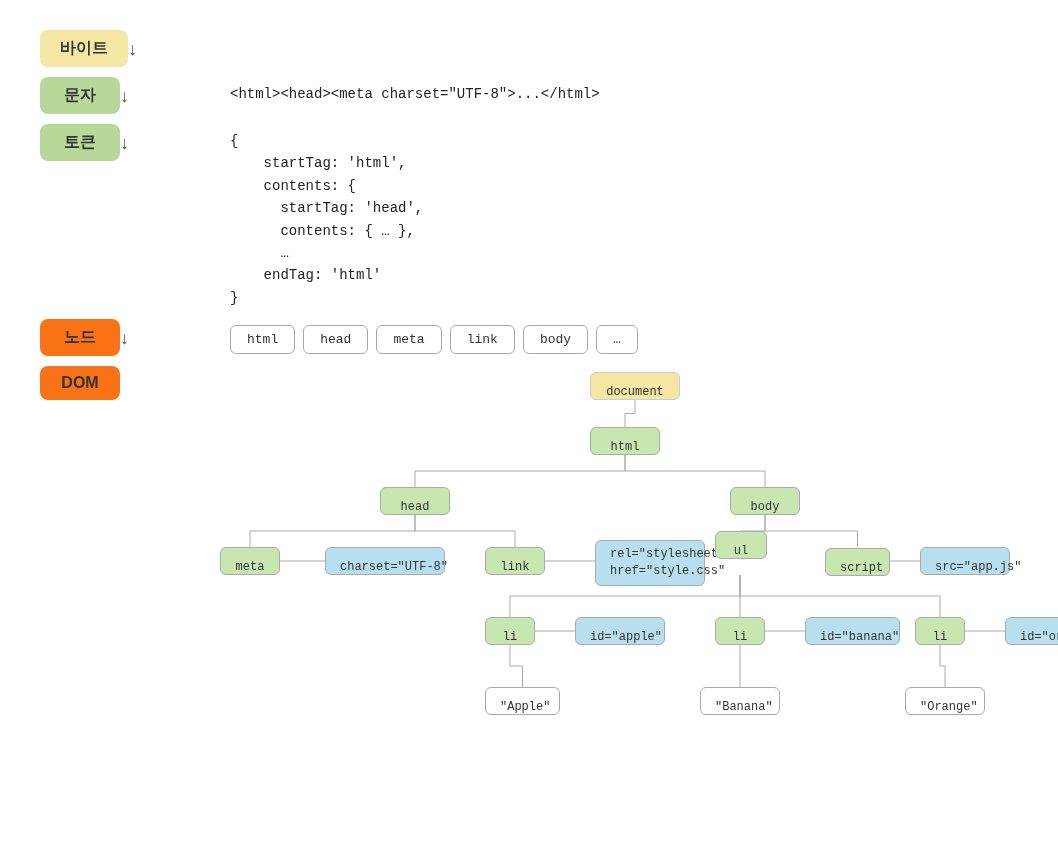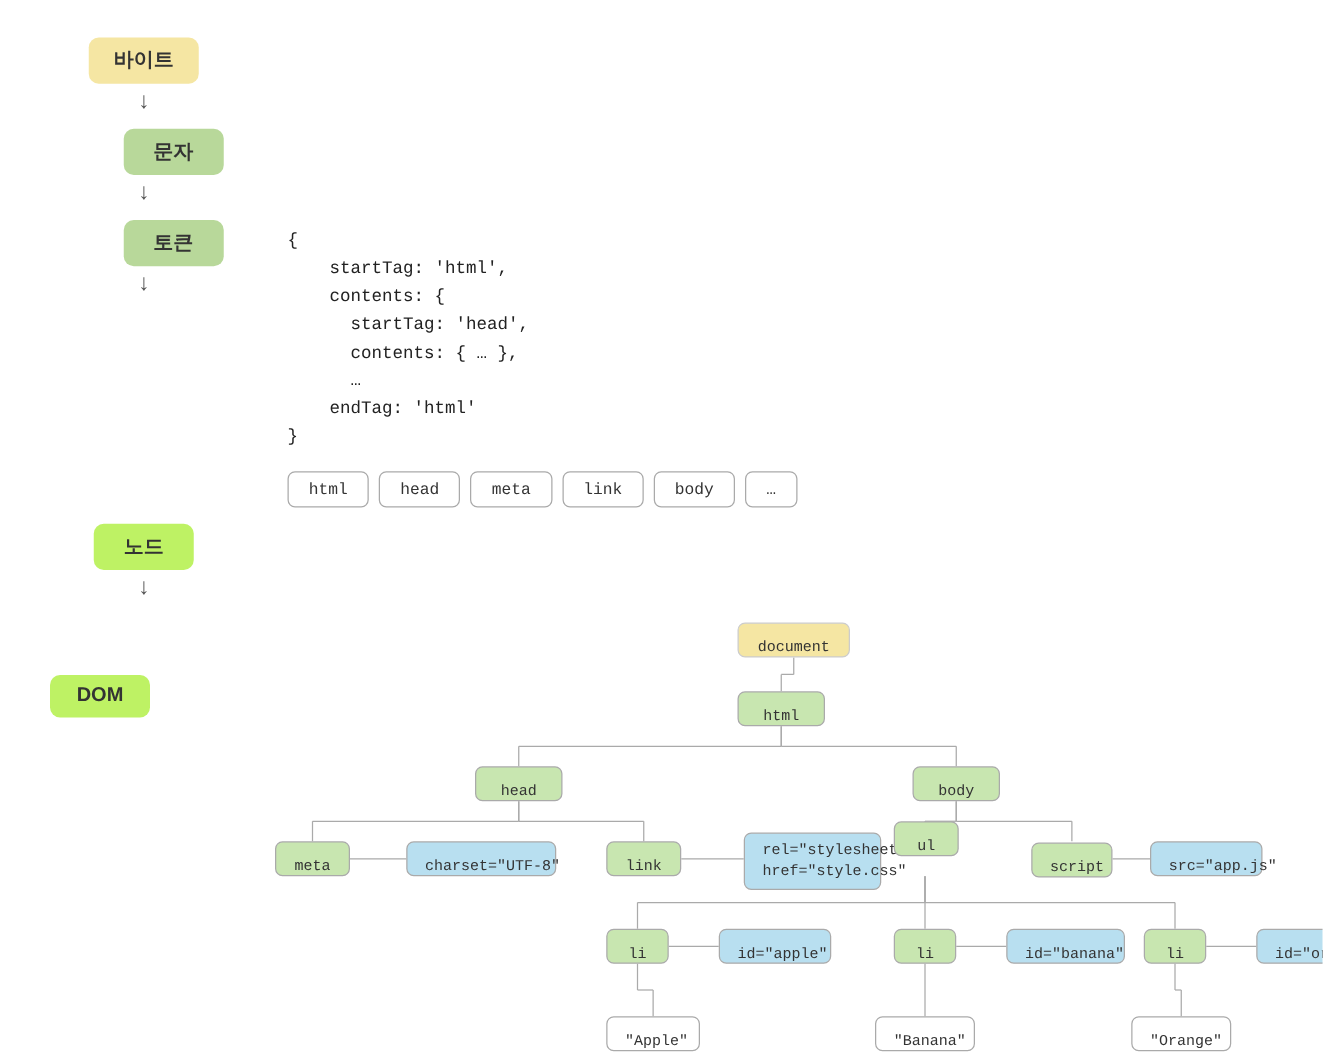--- a/index.html
+++ b/index.html
@@ -21,36 +21,36 @@
     
     .row {
       display: flex;
       align-items: flex-start;
       margin-bottom: 10px;
     }
 
     .label-col {
       width: 150px;
       display: flex;
-      flex-direction: column;
+      flex-direction: row;
       align-items: center;
     }
 
     .label-box {
       border-radius: 8px;
       padding: 8px 20px;
       font-size: 16px;
       font-weight: bold;
       text-align: center;
       min-width: 80px;
     }
 
     .label-yellow { background: #f5e6a3; color: #333; }
-    .label-green { background: #b8d89a; color: #333; margin-left: 47px; }
-    .label-blue { background: #bef264; color: #333; margin-top: 48px; }
+    .label-green { background: #b8d89a; color: #333; }
+    .label-blue { background: #f97316; color: #333; }
 
     .arrow-down {
       font-size: 18px;
       color: #555;
       line-height: 1;
       margin: 4px 0;
     }
 
     .content-col {
       flex: 1;
@@ -117,20 +117,23 @@
     <div class="label-col">
       <div class="label-box label-yellow">바이트</div>
       <div class="arrow-down">↓</div>
     </div>
   </div>
 
   <div class="row">
     <div class="label-col">
       <div class="label-box label-green">문자</div>
       <div class="arrow-down">↓</div>
+    </div>
+    <div class="content-col">
+      <span class="mono">&lt;html&gt;&lt;head&gt;&lt;meta charset="UTF-8"&gt;...&lt;/html&gt;</span>
     </div>
   </div>
 
   <div class="row">
     <div class="label-col">
       <div class="label-box label-green">토큰</div>
       <div class="arrow-down">↓</div>
     </div>
     <div class="content-col">
       <pre class="mono">{

